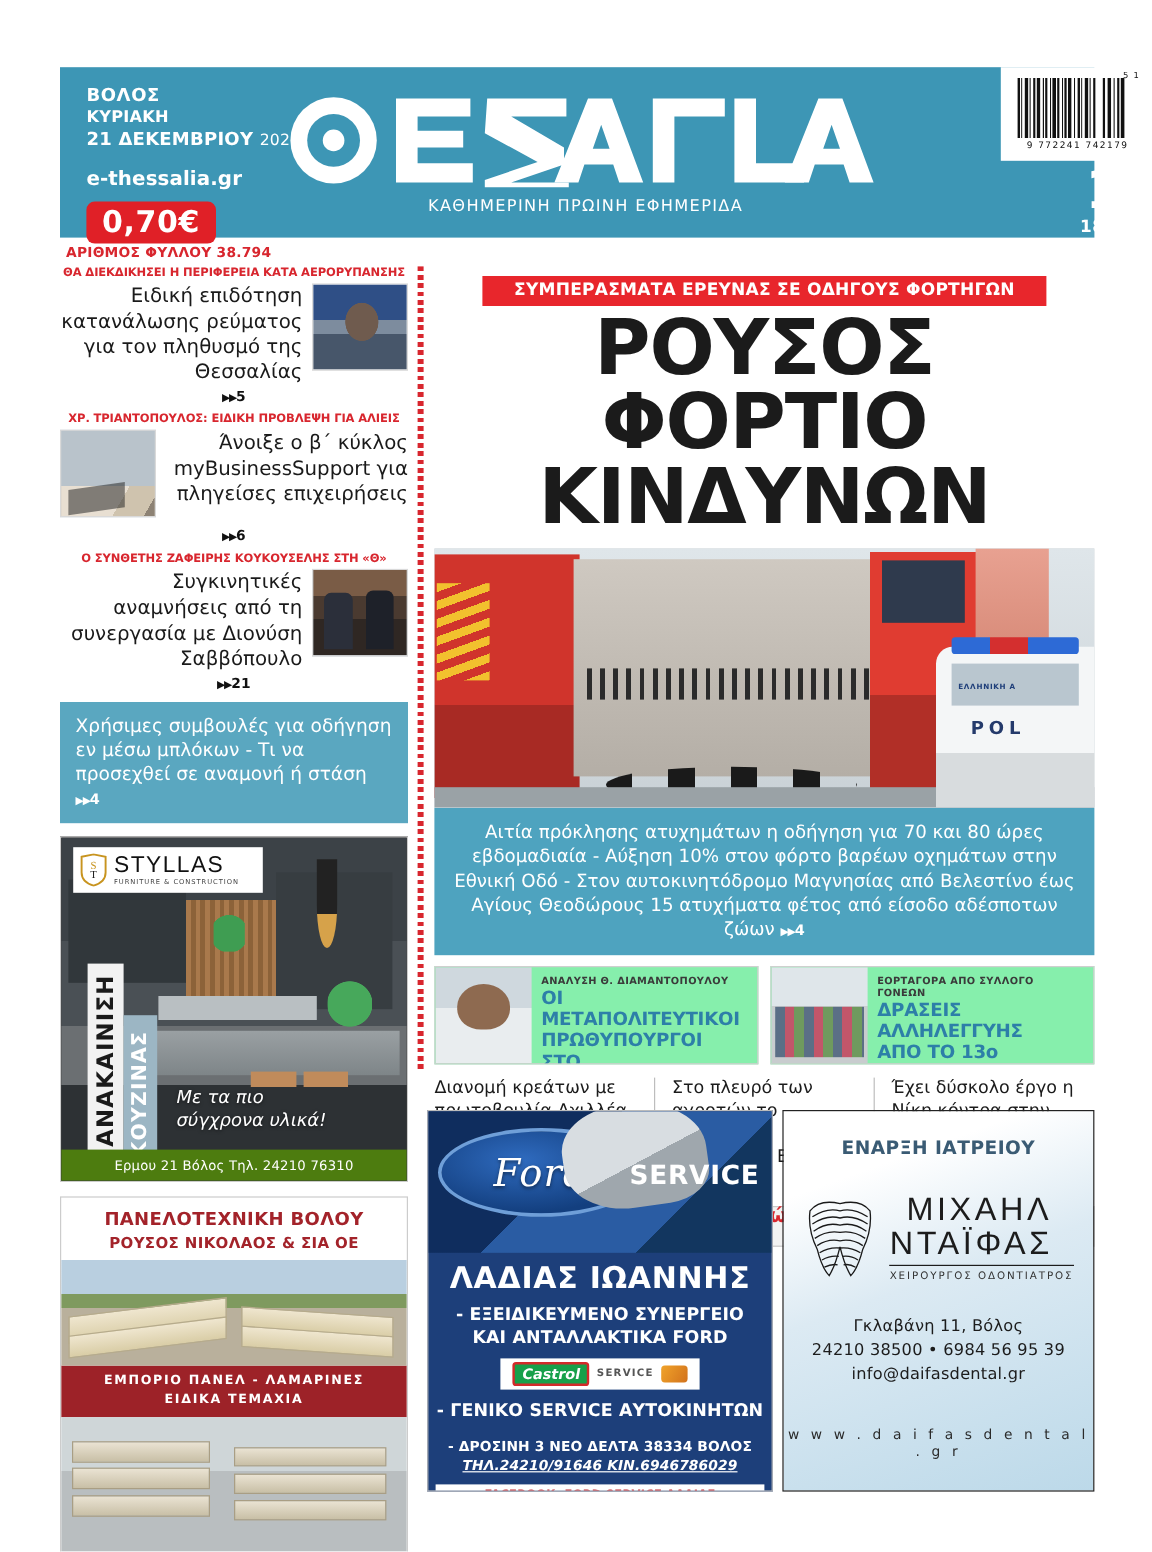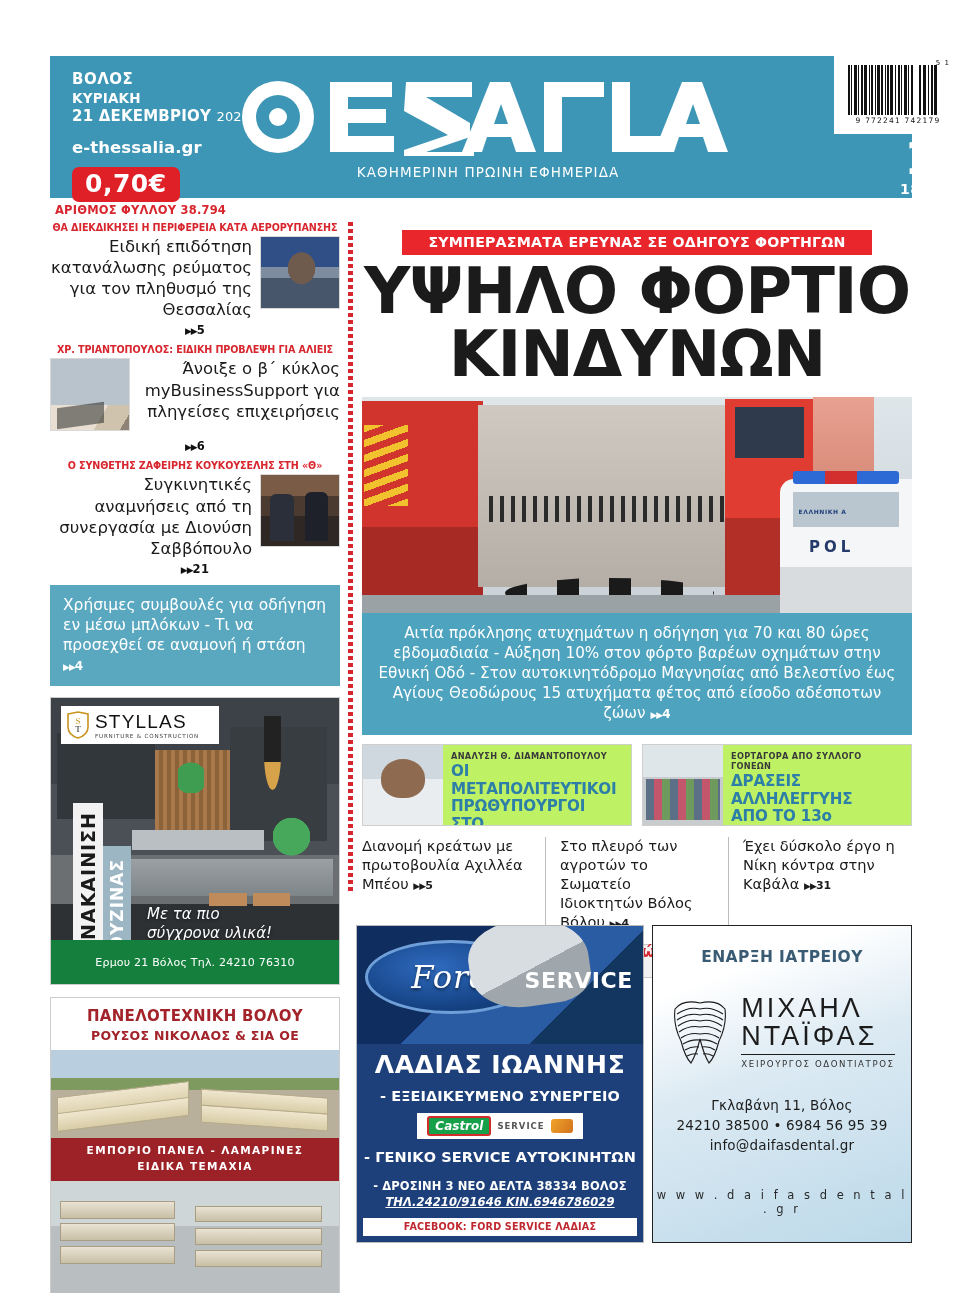--- a/index.html
+++ b/index.html
@@ -158,21 +158,21 @@
   }
   .vert-band2 span {
     writing-mode: vertical-rl; transform: rotate(180deg);
     font-size: 17px; font-weight: 700; color: #fff; letter-spacing: 1px;
   }
   .styllas-slogan {
     position: absolute; left: 96px; bottom: 42px; color: #fff; font-size: 15px;
     line-height: 1.25; font-style: italic; text-shadow: 0 1px 3px rgba(0,0,0,.6);
   }
   .styllas-foot {
-    position: absolute; left:0; right:0; bottom:0; height: 44px; background: #15803d;
+    position: absolute; left:0; right:0; bottom:0; height: 26px; background: #4d7c0f;
     color:#fff; font-size: 11px; display:flex; align-items:center; justify-content:center;
     letter-spacing: .2px;
   }
 
   
   .ad-panel {
     margin-top: 12px; width: 290px; height: 322px; position: relative;
     border: 1px solid #ccc; background: #fff; overflow: hidden;
   }
   .panel-t1 { text-align:center; color:#a3232a; font-size: 15px; font-weight: 800; letter-spacing:.3px; margin-top: 9px; }
@@ -237,21 +237,21 @@
      background: repeating-linear-gradient(90deg,#1a1a1a 0 22px,transparent 22px 52px); border-radius: 50%; }
 
   .caption {
     background: #4ea3bf; color: #fff; padding: 10px 16px 12px; width: 550px;
     font-size: 15.2px; line-height: 1.32; text-align: center;
   }
   .caption .pg { font-weight: 800; font-size: 12px; }
 
   
   .subrow { display: flex; gap: 10px; margin-top: 9px; }
-  .subbox { width: 304px; height: 82px; border: 1px solid #cfcfcf; display: flex; overflow: hidden; background:#bef264; }
+  .subbox { width: 304px; height: 82px; border: 1px solid #cfcfcf; display: flex; overflow: hidden; background:#86efac; }
   .subbox .sb-img { width: 80px; flex: 0 0 80px; background:#c8cfd4; }
   .sb-img.doc { background: linear-gradient(#cfd8de 0 42%, #e9edef 42% 100%); position:relative; }
   .sb-img.doc::after { content:''; position:absolute; left:22%; top:18%; width:56%; height:48%;
       background:#8e6a50; border-radius: 50% 50% 45% 45%; }
   .sb-img.kids { background: linear-gradient(#dfe6ea 0 40%, #c8ccce 40% 100%); position:relative; }
   .sb-img.kids::after { content:''; position:absolute; left:4%; bottom:6%; width:92%; height:52%;
       background: repeating-linear-gradient(90deg,#5b6f86 0 8px,#c2566a 8px 16px,#6f9a5e 16px 24px); }
   .sb-text { padding: 6px 7px 4px 8px; flex: 1 1 auto; }
   .sb-kicker { font-size: 8.2px; font-weight: 700; color: #3a3a3a; letter-spacing: .3px; margin-bottom: 2px; }
   .sb-line { font-size: 15.2px; font-weight: 600; color: #2d7fa8; line-height: 1.17; letter-spacing: -.2px; }
@@ -310,21 +310,21 @@
 
   .ad-dental {
     position: absolute; left: 652px; top: 925px; width: 260px; height: 318px;
     border: 1px solid #222; overflow: hidden;
     background: linear-gradient(160deg, #ffffff 0 18%, #dceaf3 45%, #bcd9e9 100%);
   }
   .dent-top { text-align:center; color:#3a5b74; font-size: 15.5px; font-weight: 800; letter-spacing:.4px; padding-top: 22px; }
   .dent-logo { display:flex; align-items:center; justify-content:center; gap: 10px; margin-top: 28px; }
   .tooth { width: 62px; height: 72px; flex:0 0 62px; }
   .dent-names { text-align:left; }
-  .dent-n1 { font-size: 27px; letter-spacing: 3px; color:#1c1c1c; line-height: 1.05; font-family:"Liberation Sans",sans-serif; font-weight:400; }
+  .dent-n1 { font-size: 27px; letter-spacing: 3px; color:#1c1c1c; line-height: 1.05; font-family:"Liberation Sans",sans-serif; font-weight:400;margin-left:14px; }
   .dent-n2 { font-size: 27px; letter-spacing: 3px; color:#1c1c1c; line-height: 1.05; border-bottom: 1.5px solid #1c1c1c; padding-bottom: 3px; font-family:"Liberation Sans",sans-serif; font-weight:400; }
   .dent-role { font-size: 8.6px; letter-spacing: 1.6px; color:#333; margin-top: 4px; text-align:center; }
   .dent-contact { text-align:center; margin-top: 26px; color:#1c1c1c; }
   .dent-contact div { font-size: 13.5px; line-height: 1.5; letter-spacing:.2px; }
   .dent-www { text-align:center; margin-top: 33px; font-size: 11.5px; letter-spacing: 3px; color:#2a2a2a; }
 </style>
 </head>
 <body>
 
 <div class="page">
@@ -531,21 +531,21 @@
     </div>
   </div>
 
   <div class="redrule"></div>
 
   <div class="main">
 
     <div class="kicker-bar">ΣΥΜΠΕΡΑΣΜΑΤΑ ΕΡΕΥΝΑΣ ΣΕ ΟΔΗΓΟΥΣ ΦΟΡΤΗΓΩΝ</div>
 
     <div class="headline">
-      <span>ΥΨΗΛΟ ΦΟΡΤΙΟ</span>
+      <span>ΡΟΥΣΟΣ ΦΟΡΤΙΟ</span>
       <span class="l2">ΚΙΝΔΥΝΩΝ</span>
     </div>
 
     <div class="hero">
       <div class="sky"></div>
       <div class="truckA">
           <div class="stripe"></div>
         </div>
       <div class="trailer"></div>
       <div class="hooks"></div>
@@ -620,20 +620,21 @@
   <div class="ad-ford">
     <div class="ford-top">
       <div class="ford-oval">
         <span class="ford-word">Ford</span>
       </div>
       <div class="ford-hand"></div>
       <div class="ford-service">SERVICE</div>
     </div>
     <div class="ford-name">ΛΑΔΙΑΣ ΙΩΑΝΝΗΣ</div>
     <div class="ford-l1">- ΕΞΕΙΔΙΚΕΥΜΕΝΟ ΣΥΝΕΡΓΕΙΟ</div>
+    <div class="ford-l2">ΚΑΙ ΑΝΤΑΛΛΑΚΤΙΚΑ FORD</div>
     <div class="castrol-box">
       <span class="castrol-logo">Castrol</span>
       <span class="castrol-svc">SERVICE</span>
       <span class="castrol-cheetah"></span>
     </div>
     <div class="ford-gen">- ΓΕΝΙΚΟ SERVICE ΑΥΤΟΚΙΝΗΤΩΝ</div>
     <div class="ford-addr">- ΔΡΟΣΙΝΗ 3 ΝΕΟ ΔΕΛΤΑ 38334 ΒΟΛΟΣ</div>
     <div class="ford-tel">ΤΗΛ.24210/91646   ΚΙΝ.6946786029</div>
     <div class="ford-fb">FACEBOOK: FORD SERVICE ΛΑΔΙΑΣ</div>
   </div>

